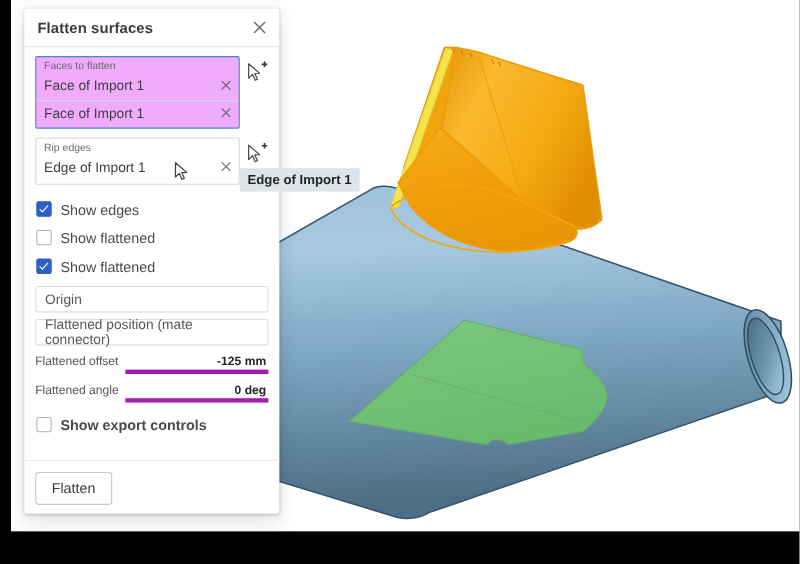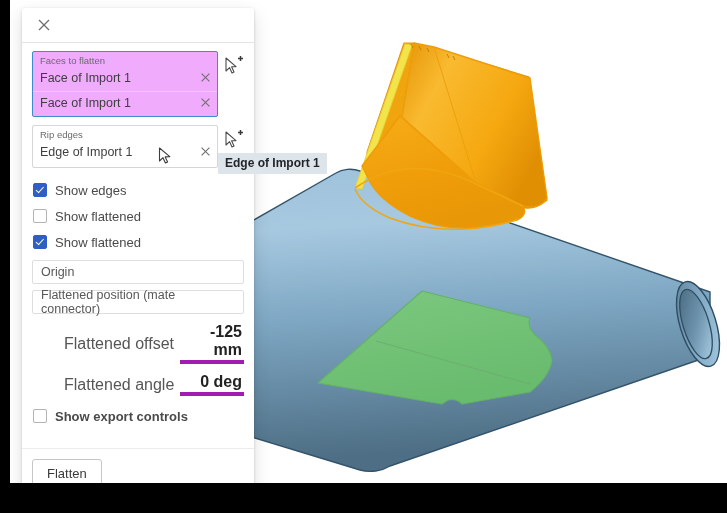--- a/index.html
+++ b/index.html
@@ -157,24 +157,23 @@
     height: 22px;
     display: flex; align-items: center;
     padding: 0 8px;
     font-size: 12.5px; color: #585858;
     margin: 6px 0 0 0;
     background: #fff;
   }
 
   
   .param-row {
-    display: flex; align-items: center;
+    display: flex; align-items: flex-start;
     margin-top: 9px;
-    font-size: 16px;
-    margin-left: 32px;
+    font-size: 11px;
   }
   .param-name { color: #565656; flex: 0 0 auto; }
   .param-val {
     flex: 1;
     border-bottom: 4px solid #a21caf;
     text-align: right;
     color: #222;
     font-weight: bold;
     padding: 0 2px 1px 6px;
     margin-left: 6px;
@@ -345,20 +344,21 @@
                  Z" fill="url(#gGreen)" stroke="#63b268" stroke-width="1.1" stroke-linejoin="round"></path>
 
         <path d="M 366 341 L 520 384" fill="none" stroke="#6cae70" stroke-width="1"></path>
       </g>
     </svg>
   </div>
 
   <div id="panel">
 
     <div class="panel-header">
+      <div class="panel-title">Flatten surfaces</div>
       <div class="close-icon">
         <svg width="12" height="12" viewBox="0 0 12 12" aria-hidden="true">
           <line x1="1" y1="1" x2="11" y2="11" stroke="currentColor" stroke-width="1.3"></line>
           <line x1="11" y1="1" x2="1" y2="11" stroke="currentColor" stroke-width="1.3"></line>
         </svg>
       </div>
     </div>
 
     <div class="panel-body">
 

